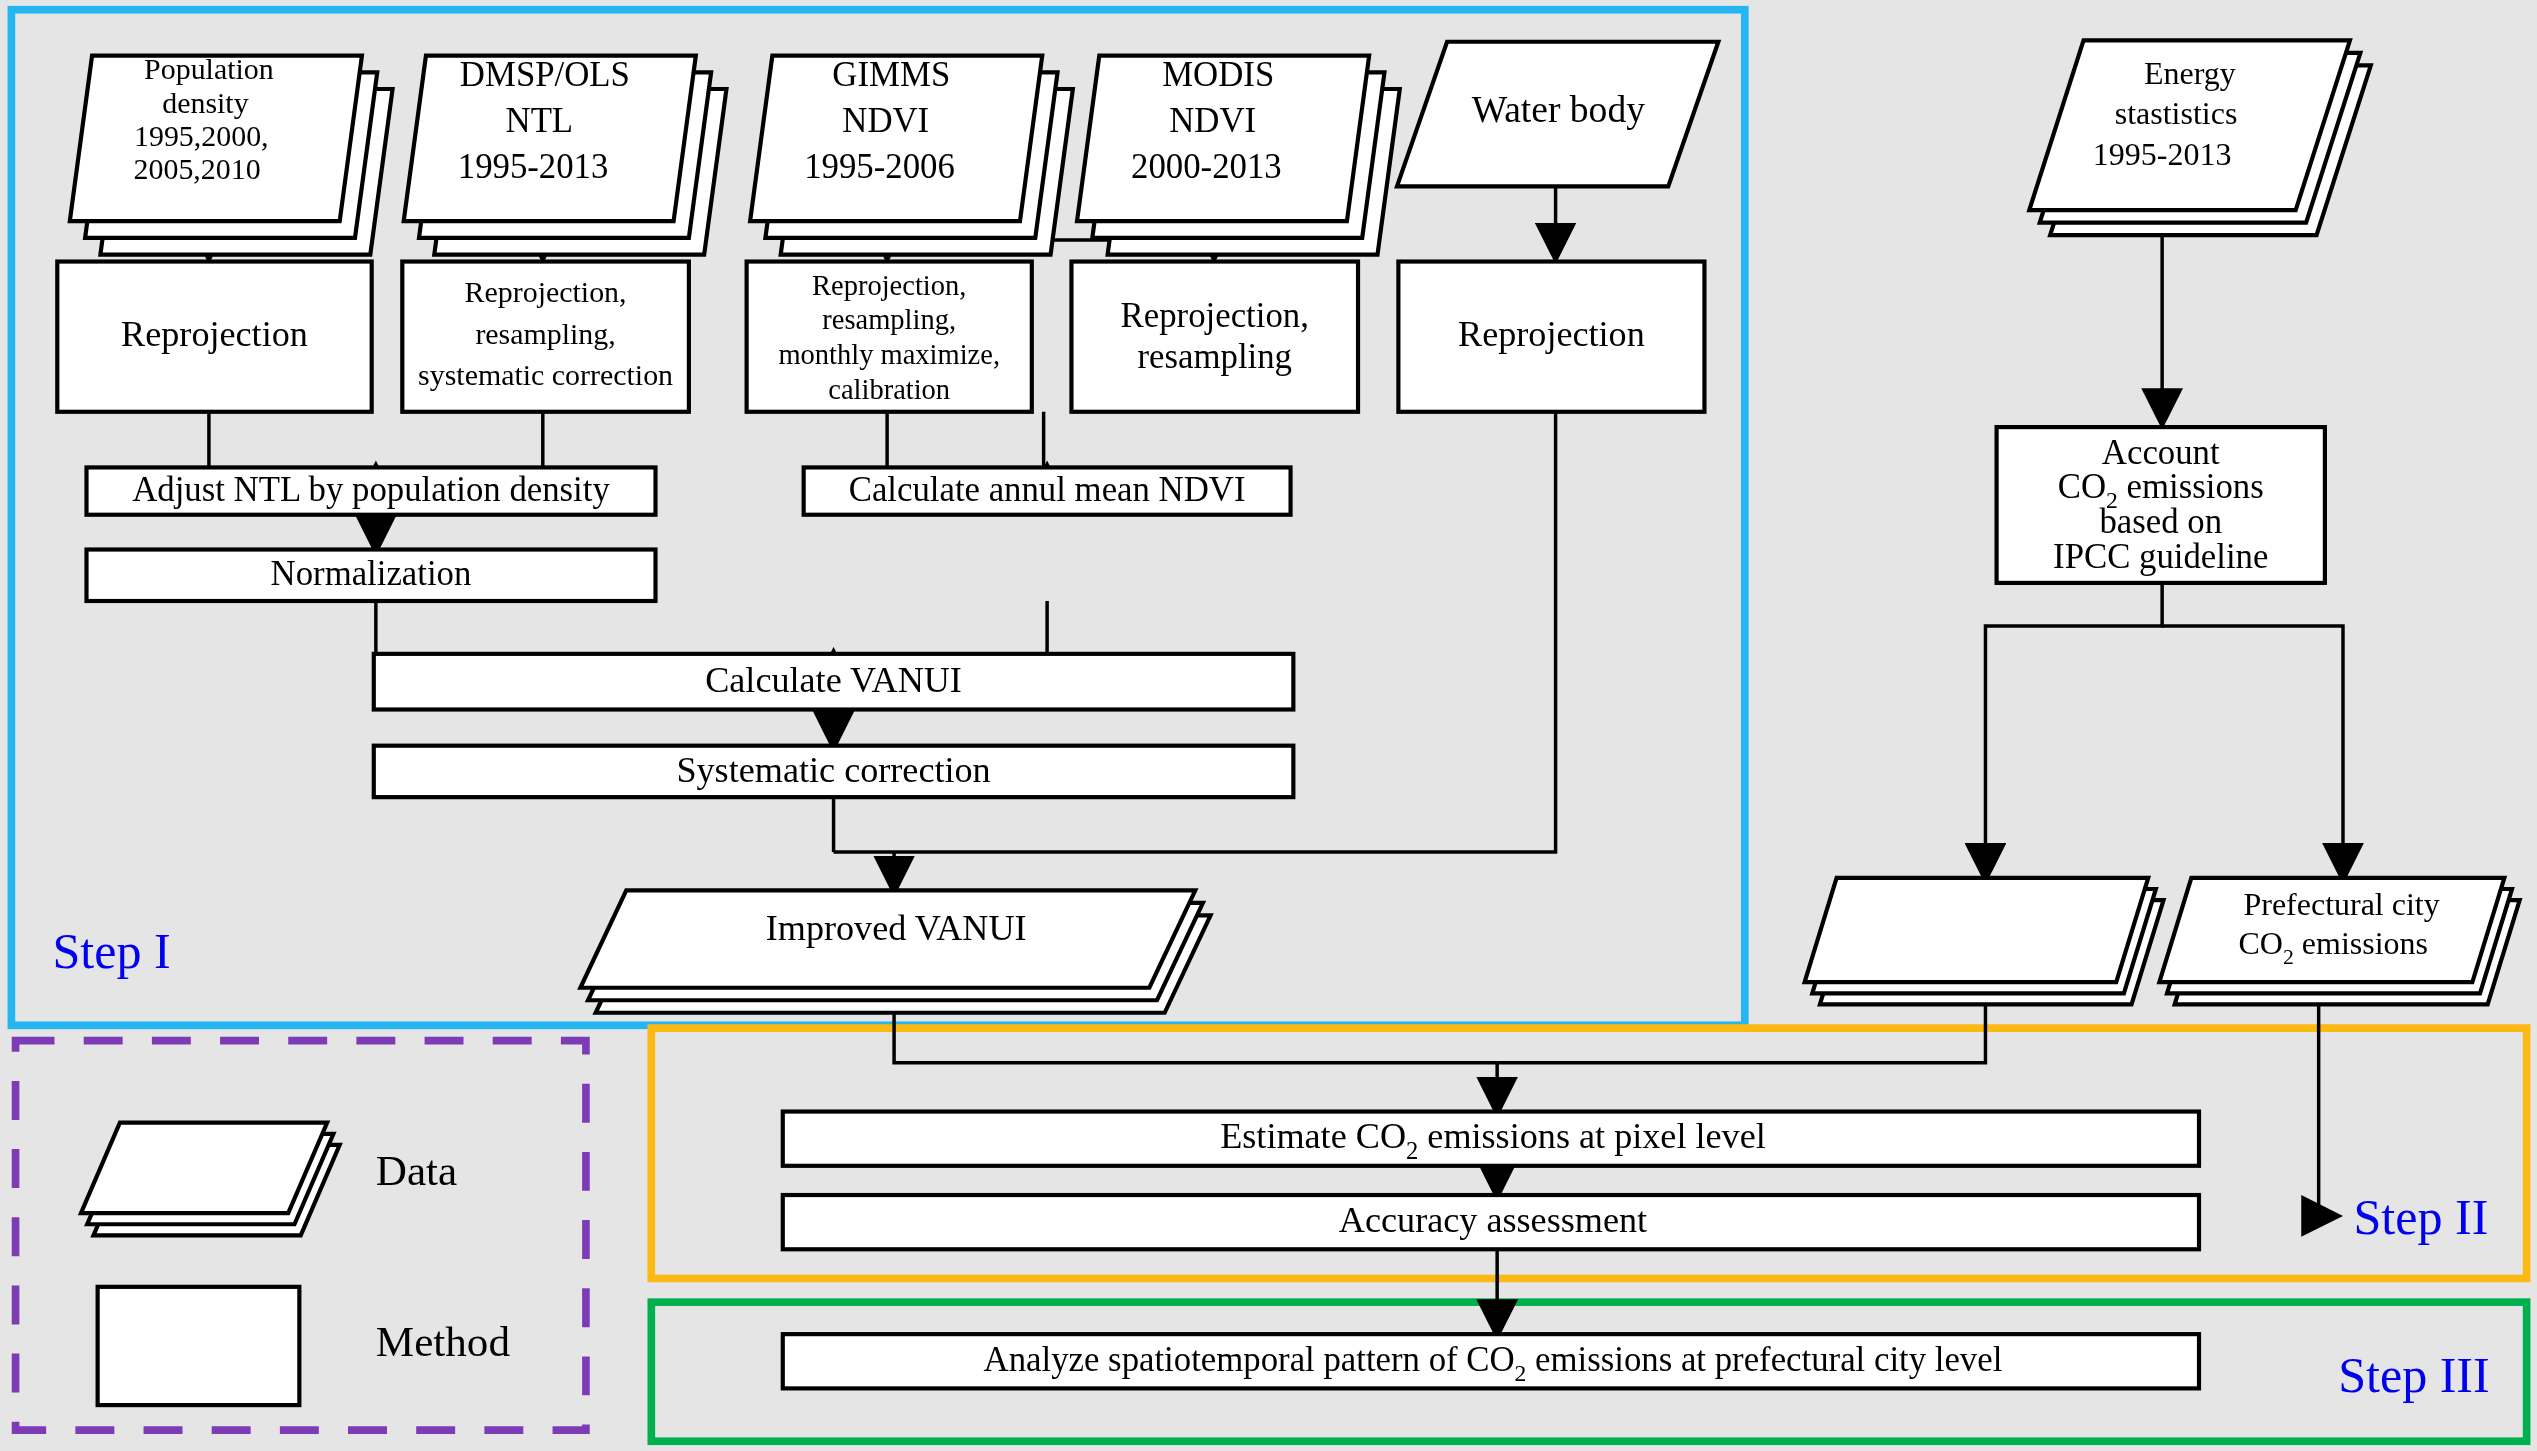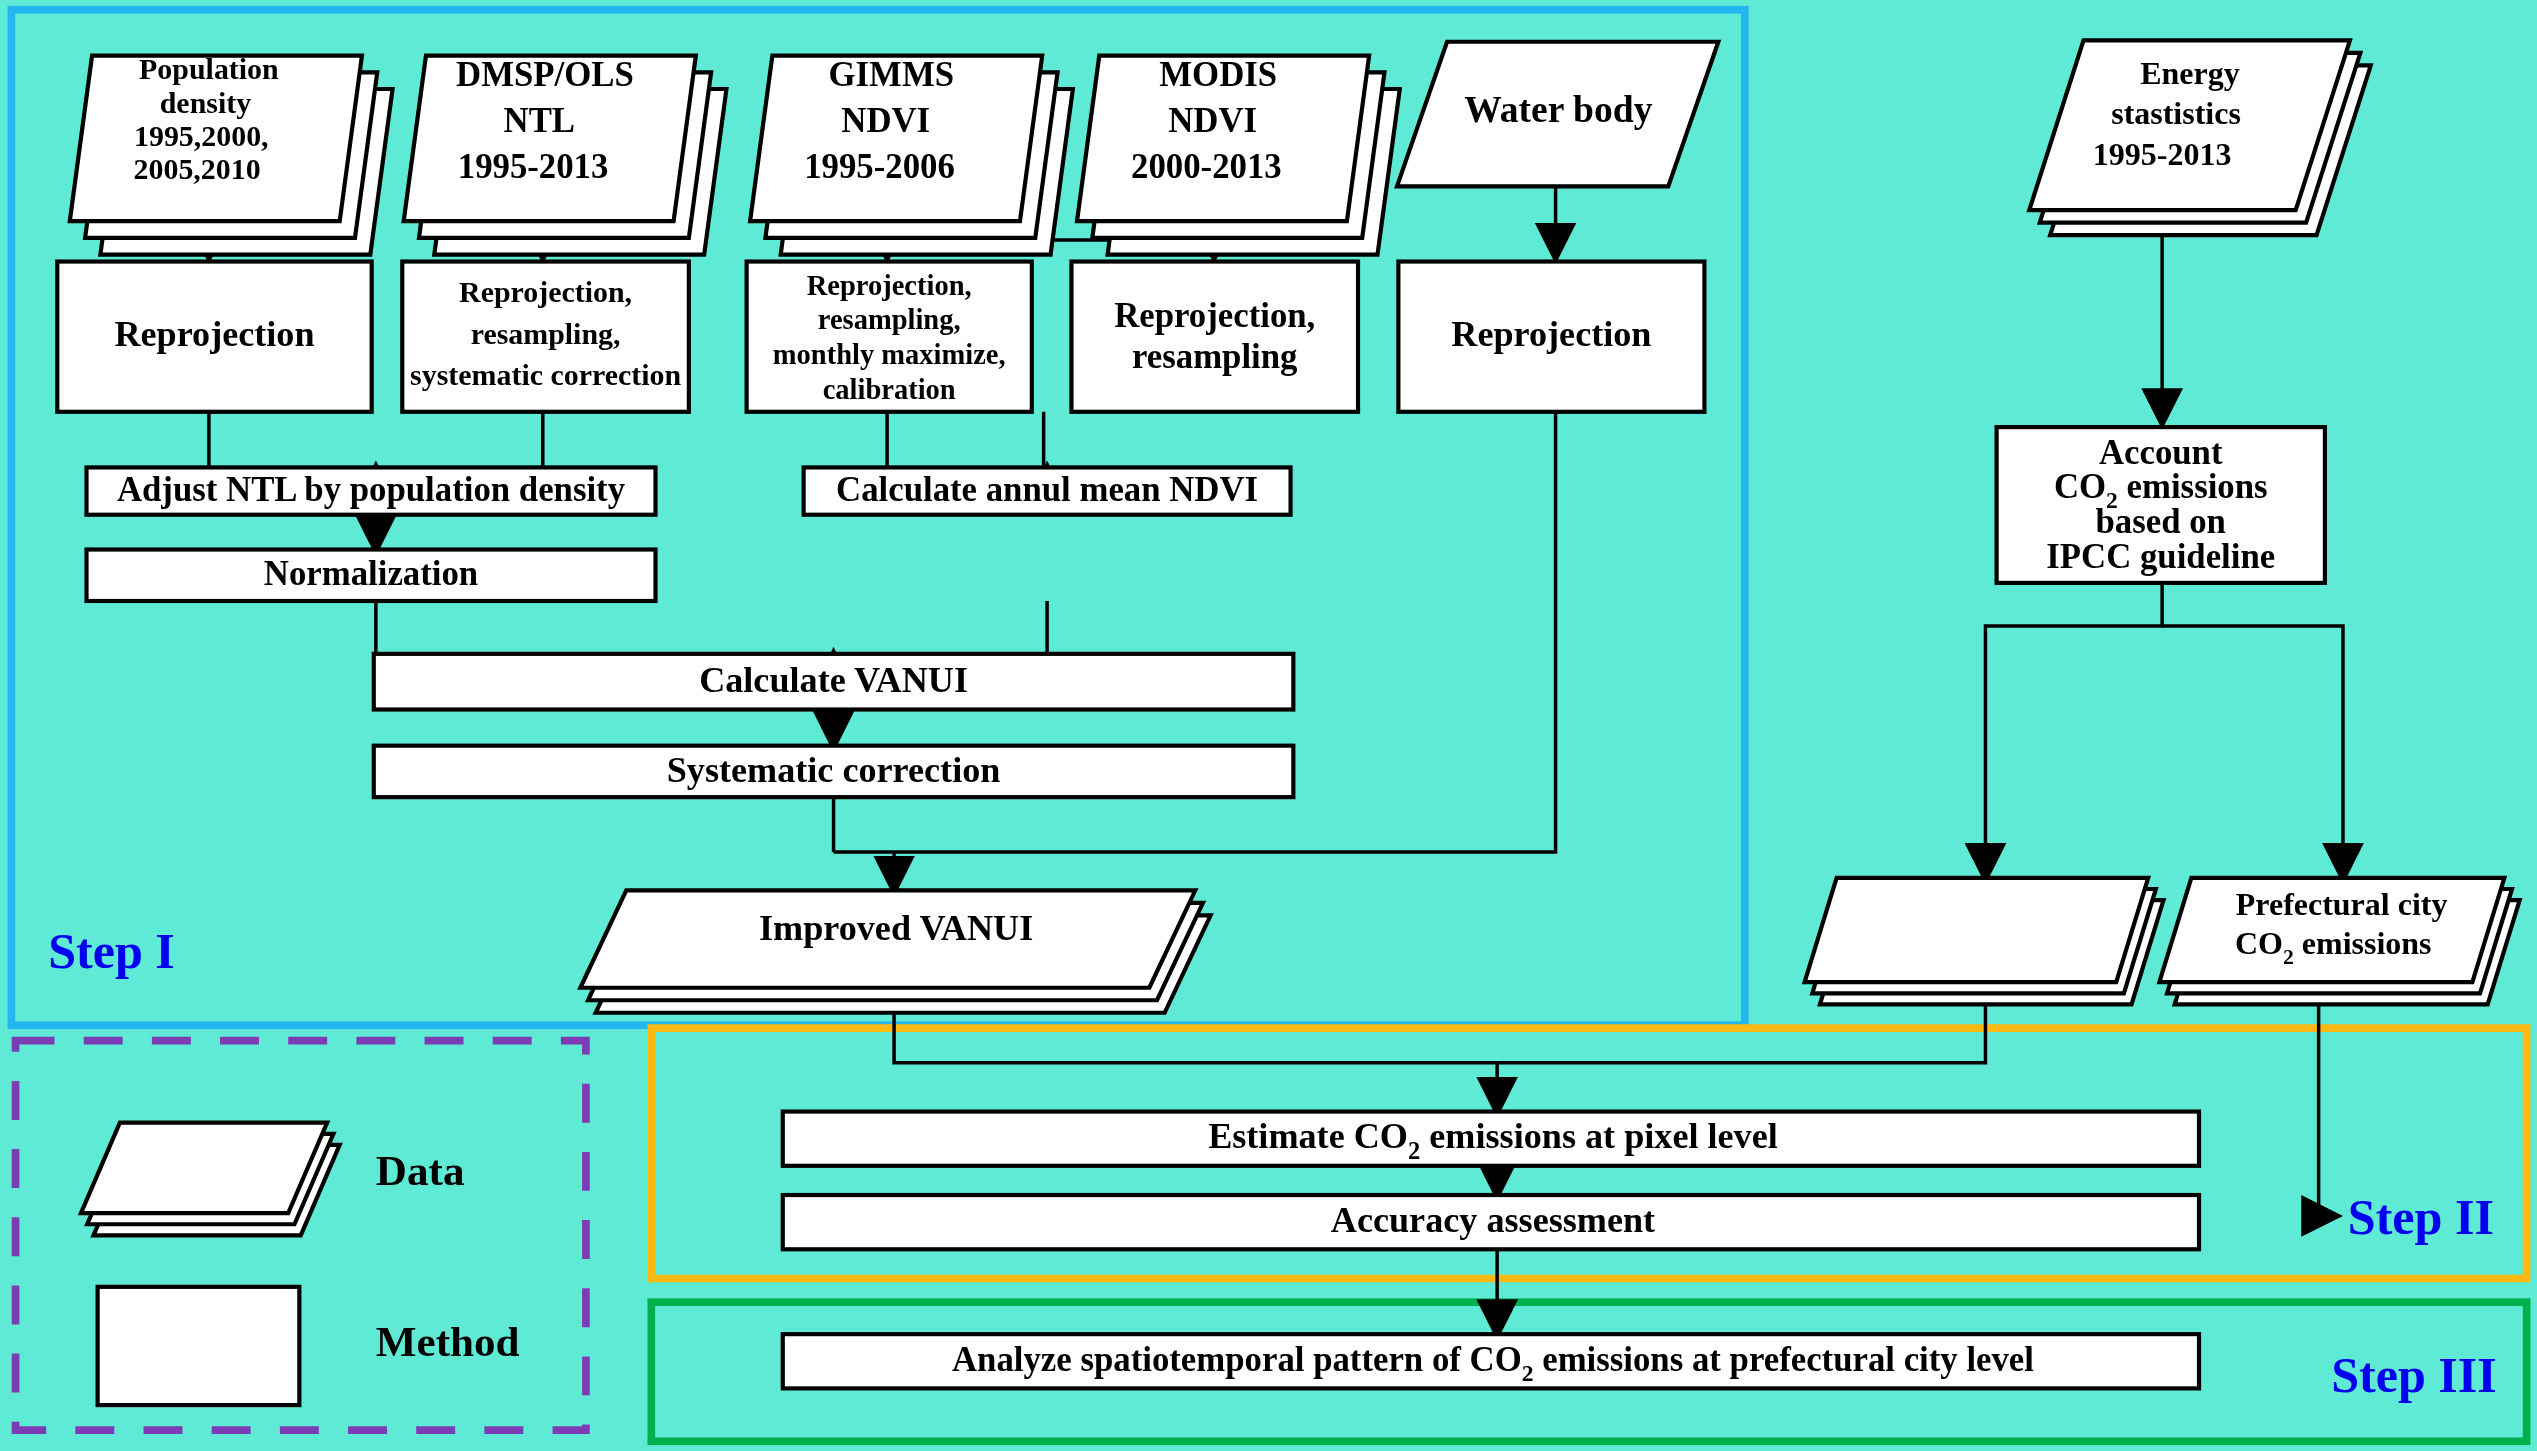--- a/index.html
+++ b/index.html
@@ -1,17 +1,17 @@
 <!DOCTYPE html>
 <html style="font-size:11px"><head>
 <meta charset="utf-8">
 <style>
   html,body{margin:0;padding:0;background:#fff;}
   body{font-family:"Liberation Serif", serif;}
-  #stage{position:relative;width:2538px;height:1451px;background:#5eead4;overflow:hidden;font-weight:bold;}
+  #stage{position:relative;width:2538px;height:1451px;background:#e5e5e5;overflow:hidden;}
   svg{position:absolute;left:0;top:0;width:2538px;height:1451px;}
   .lbl{font-family:"Liberation Serif", serif; fill:#000; text-anchor:middle; dominant-baseline:middle;}
   .step-lbl{font-family:"Liberation Serif", serif; fill:#0000ee; text-anchor:middle; dominant-baseline:middle; font-size:72px;}
   .legend-lbl{font-family:"Liberation Serif", serif; fill:#000; text-anchor:start; dominant-baseline:middle; font-size:62px;}
 </style>
 </head>
 <body>
 
 <div id="stage">
 <svg viewBox="0 0 3648 2086" xmlns="http://www.w3.org/2000/svg">

